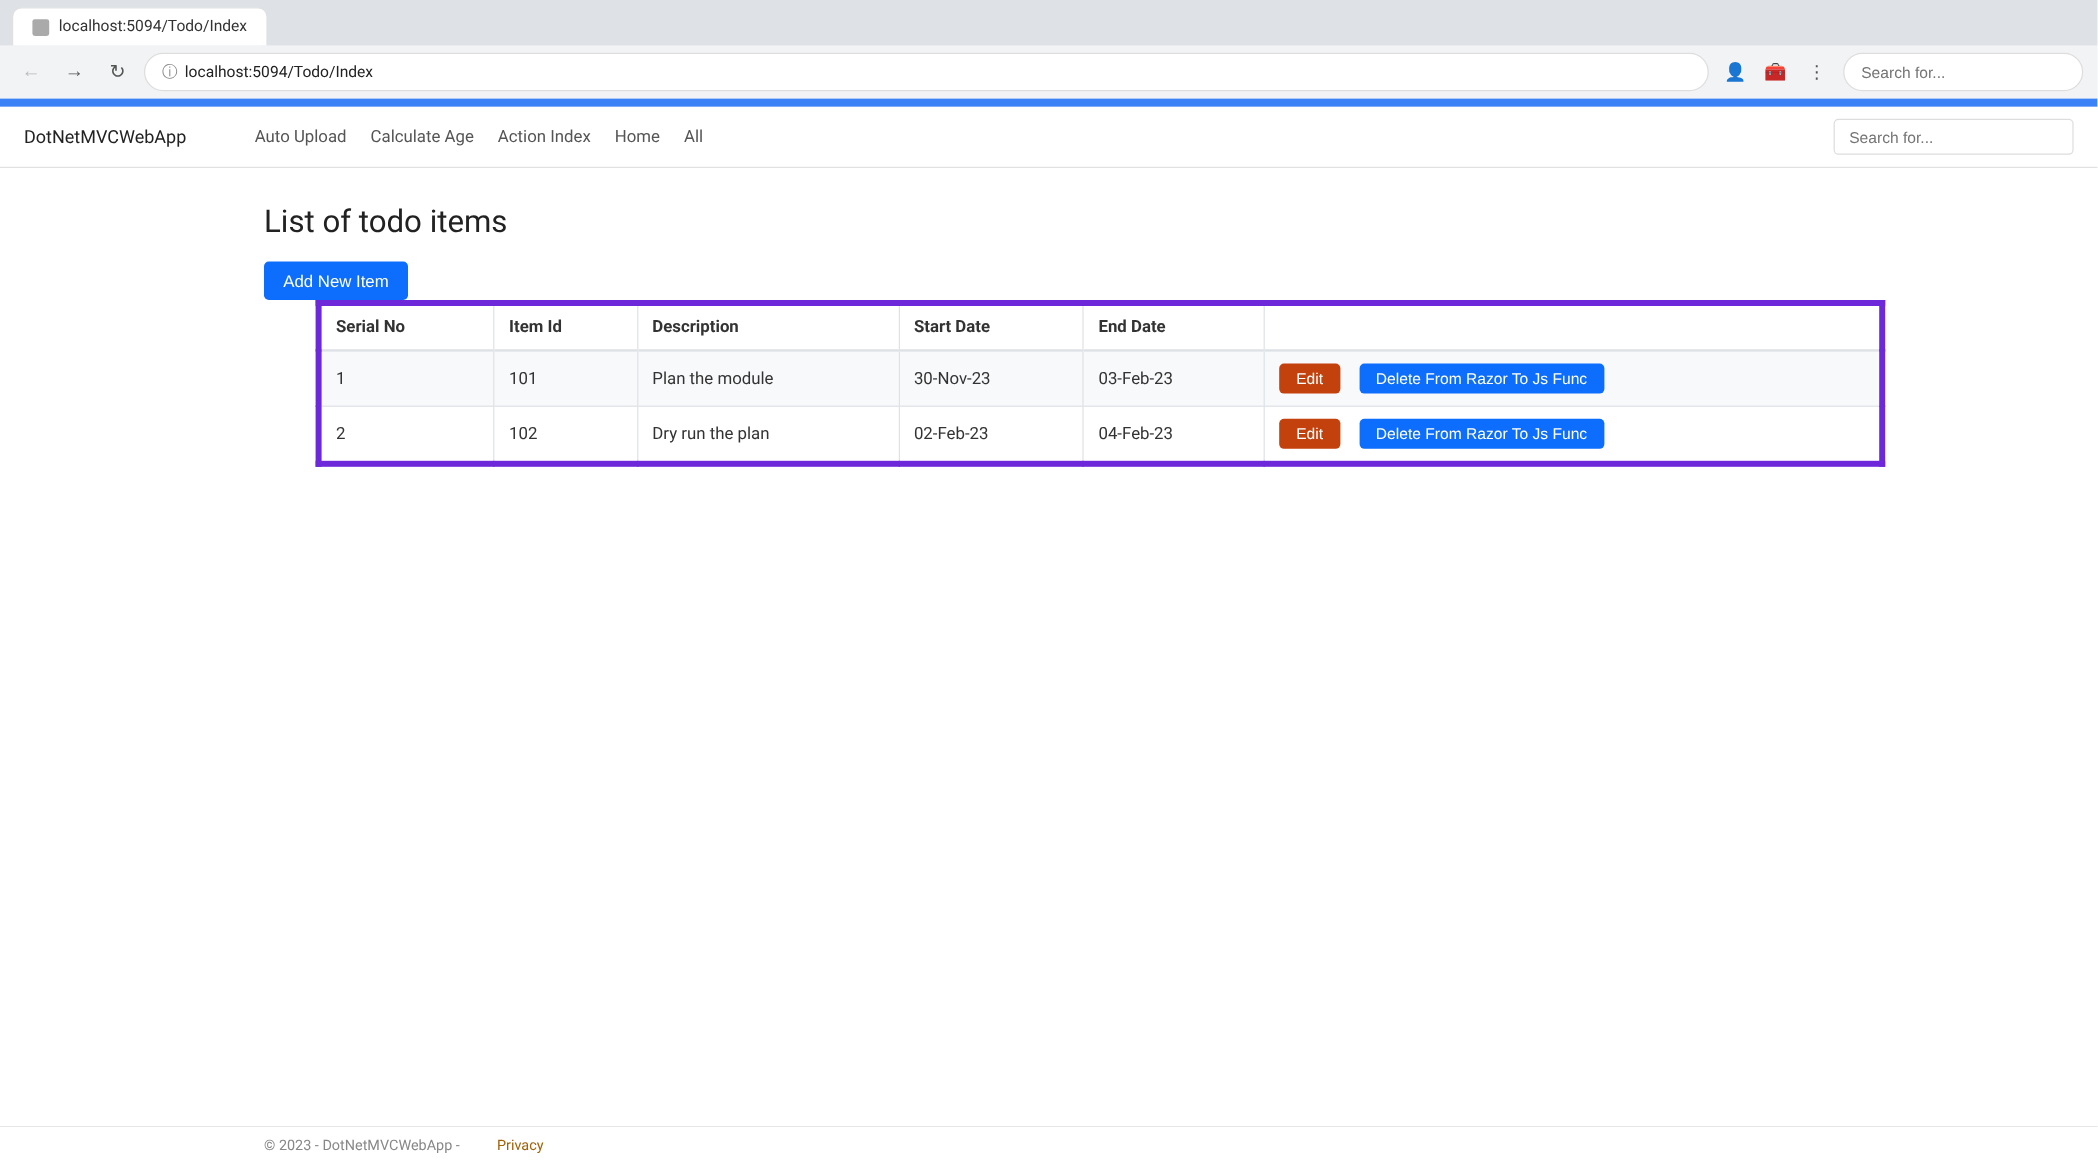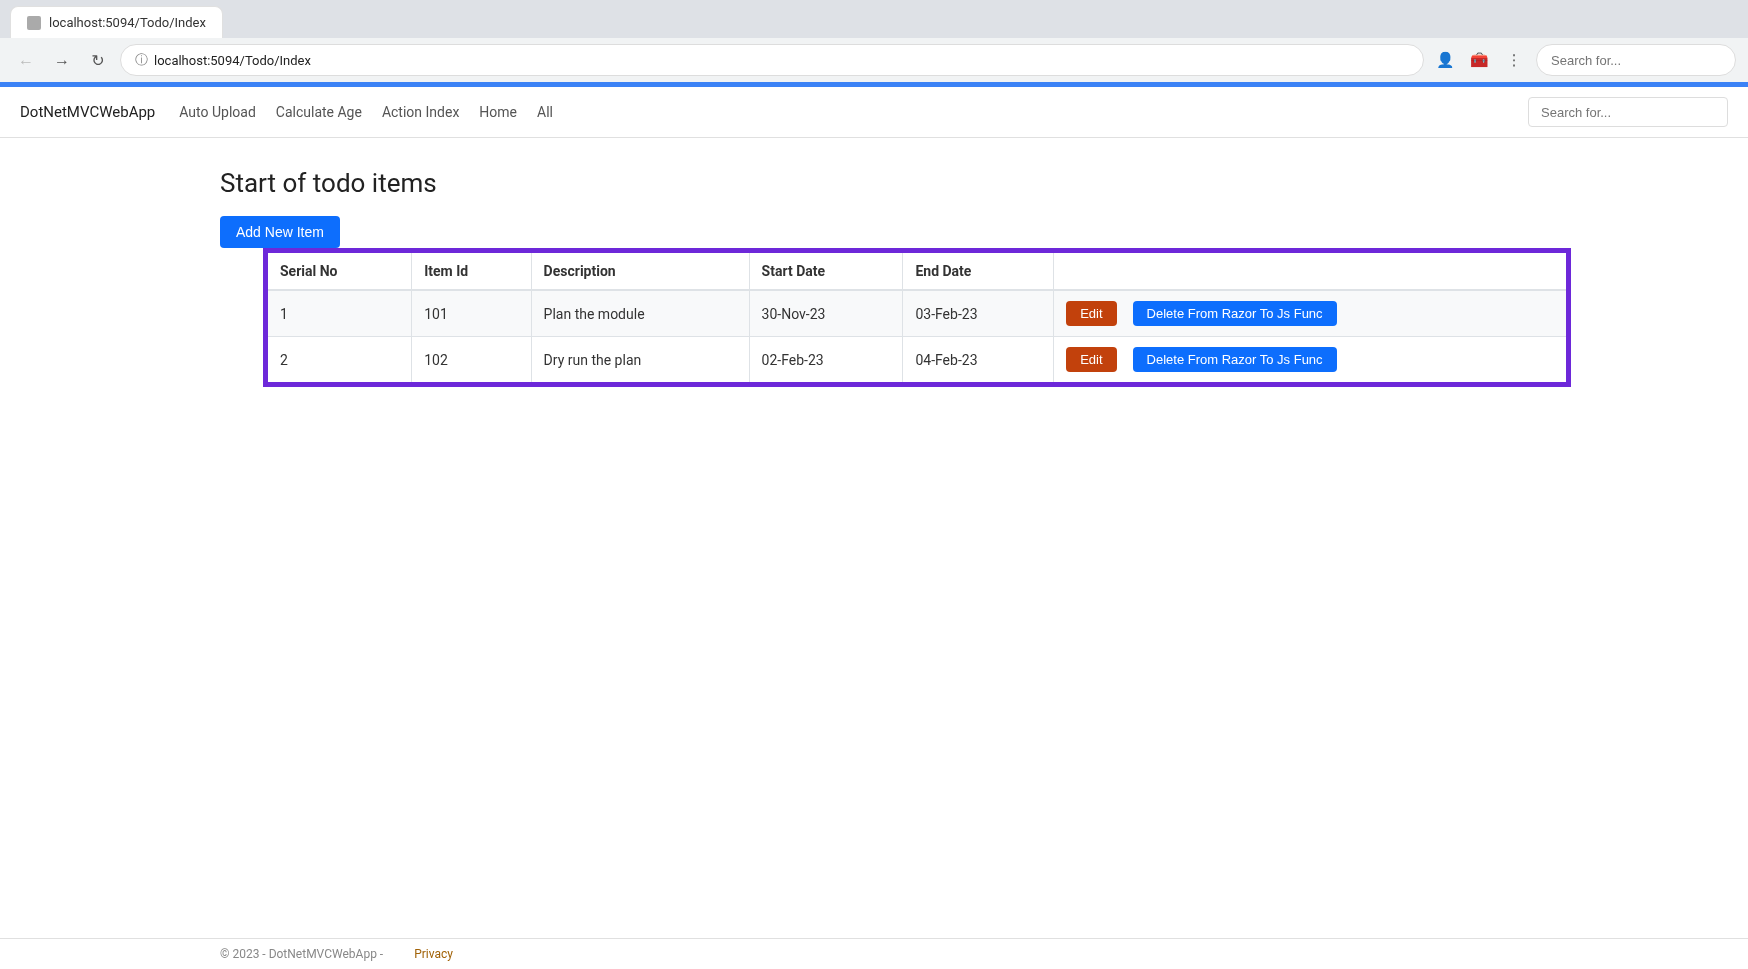--- a/index.html
+++ b/index.html
@@ -1,21 +1,21 @@
 <!DOCTYPE html>
 <html><head>
   <meta charset="utf-8">
   <style>
     * { margin: 0; padding: 0; box-sizing: border-box; }
     body { font-family: -apple-system, BlinkMacSystemFont, 'Segoe UI', Roboto, sans-serif; font-size: 14px; background: #fff; color: #333; }
 
     
     .browser-chrome {
       background: #f1f3f4;
-      border-bottom: 5px solid #3b82f6;
+      border-bottom: 7px solid #3b82f6;
     }
     .tab-bar {
       display: flex;
       align-items: center;
       padding: 6px 10px 0 10px;
       background: #dee1e6;
       height: 38px;
     }
     .tab {
       background: #fff;
@@ -103,20 +103,21 @@
       gap: 24px;
     }
     .navbar-brand {
       font-weight: 400;
       font-size: 15px;
       color: #222;
     }
     .navbar-links {
       display: flex;
       gap: 20px;
+      margin-left: 33px;
     }
     .navbar-link {
       color: #555;
       text-decoration: none;
       font-size: 14px;
       cursor: pointer;
     }
     .navbar-search {
       margin-left: auto;
       border: 1px solid #ddd;
@@ -267,21 +268,21 @@
     <a class="navbar-link">Auto Upload</a>
     <a class="navbar-link">Calculate Age</a>
     <a class="navbar-link">Action Index</a>
     <a class="navbar-link">Home</a>
     <a class="navbar-link">All</a>
   </div>
   <input class="navbar-search" type="text" placeholder="Search for..." style="">
 </nav>
 
 <div class="main-content">
-  <h1 class="page-title">Start of todo items</h1>
+  <h1 class="page-title">List of todo items</h1>
   <button class="btn-primary">Add New Item</button>
 
 
   <table class="todo-table">
     <thead>
       <tr>
         <th>Serial No</th>
         <th>Item Id</th>
         <th>Description</th>
         <th>Start Date</th>

